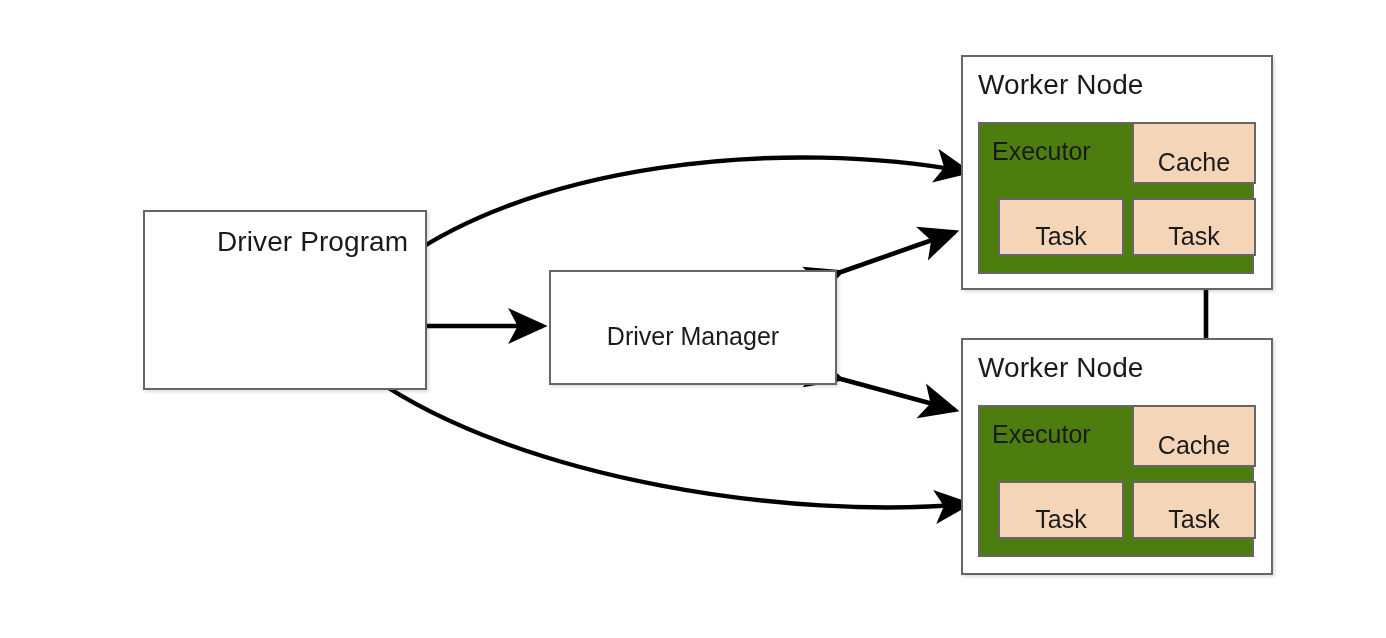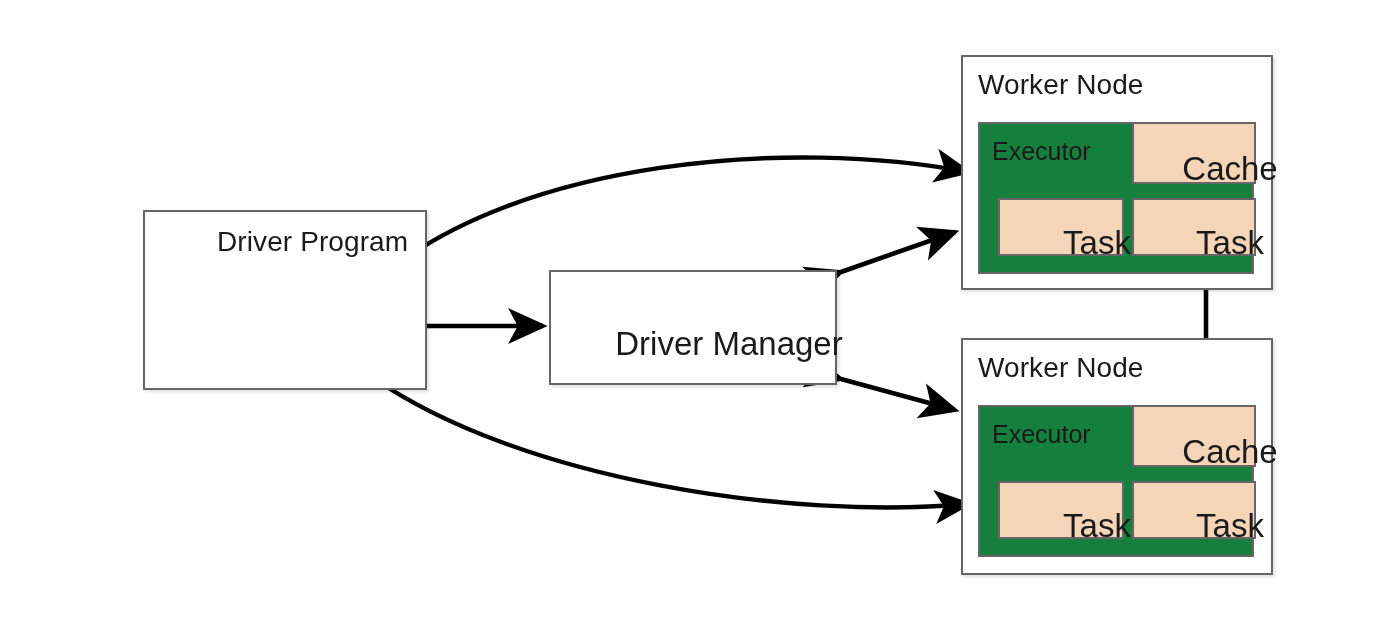--- a/index.html
+++ b/index.html
@@ -28,38 +28,37 @@
     box-shadow: 2px 2px 3px rgba(0,0,0,0.13);
   }
   .node-title {
     position: absolute;
     font-size: 28px;
     color: #1a1a1a;
     letter-spacing: 0.1px;
     white-space: nowrap;
   }
   .fill-light {
-    background: #15803d;
+    background: #4d7c0f;
   }
   .fill-deep {
     background: #F5D5B8;
   }
   .centered-label {
     position: absolute;
     left: 0;
-    top: 16px;
+    top: 9px;
     width: 100%;
     height: 100%;
     display: flex;
     align-items: center;
     justify-content: center;
-    font-size: 33px;
+    font-size: 25px;
     color: #1a1a1a;
     white-space: nowrap;
-    padding-left: 36px;
   }
   .exec-label {
     position: absolute;
     font-size: 25px;
     color: #1a1a1a;
     white-space: nowrap;
   }
   svg.arrows {
     position: absolute;
     left: 0;

